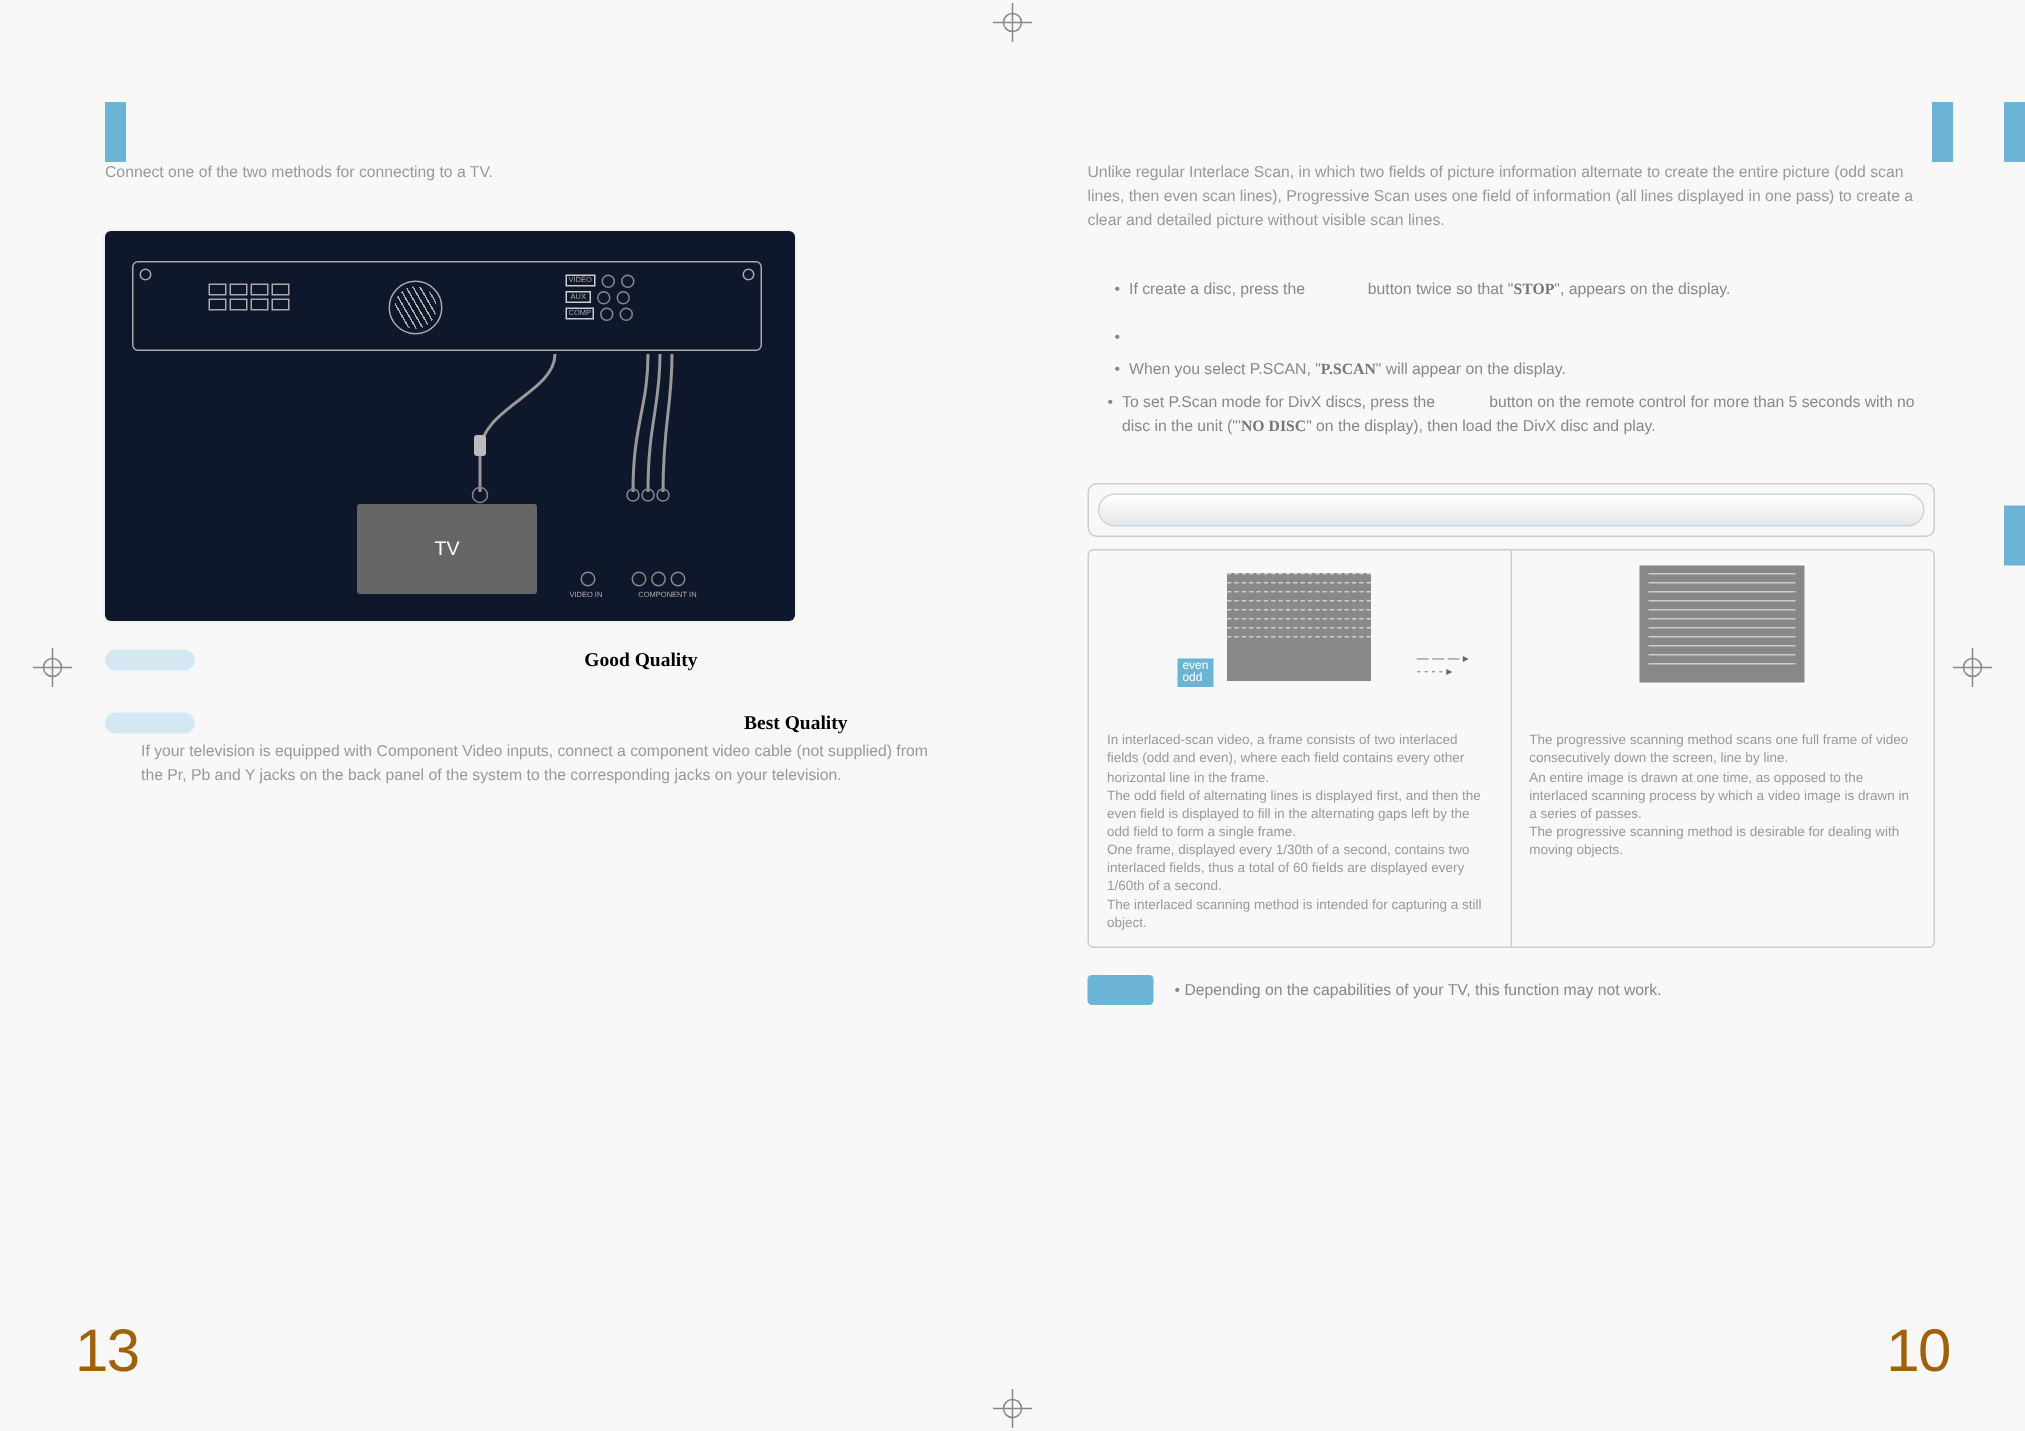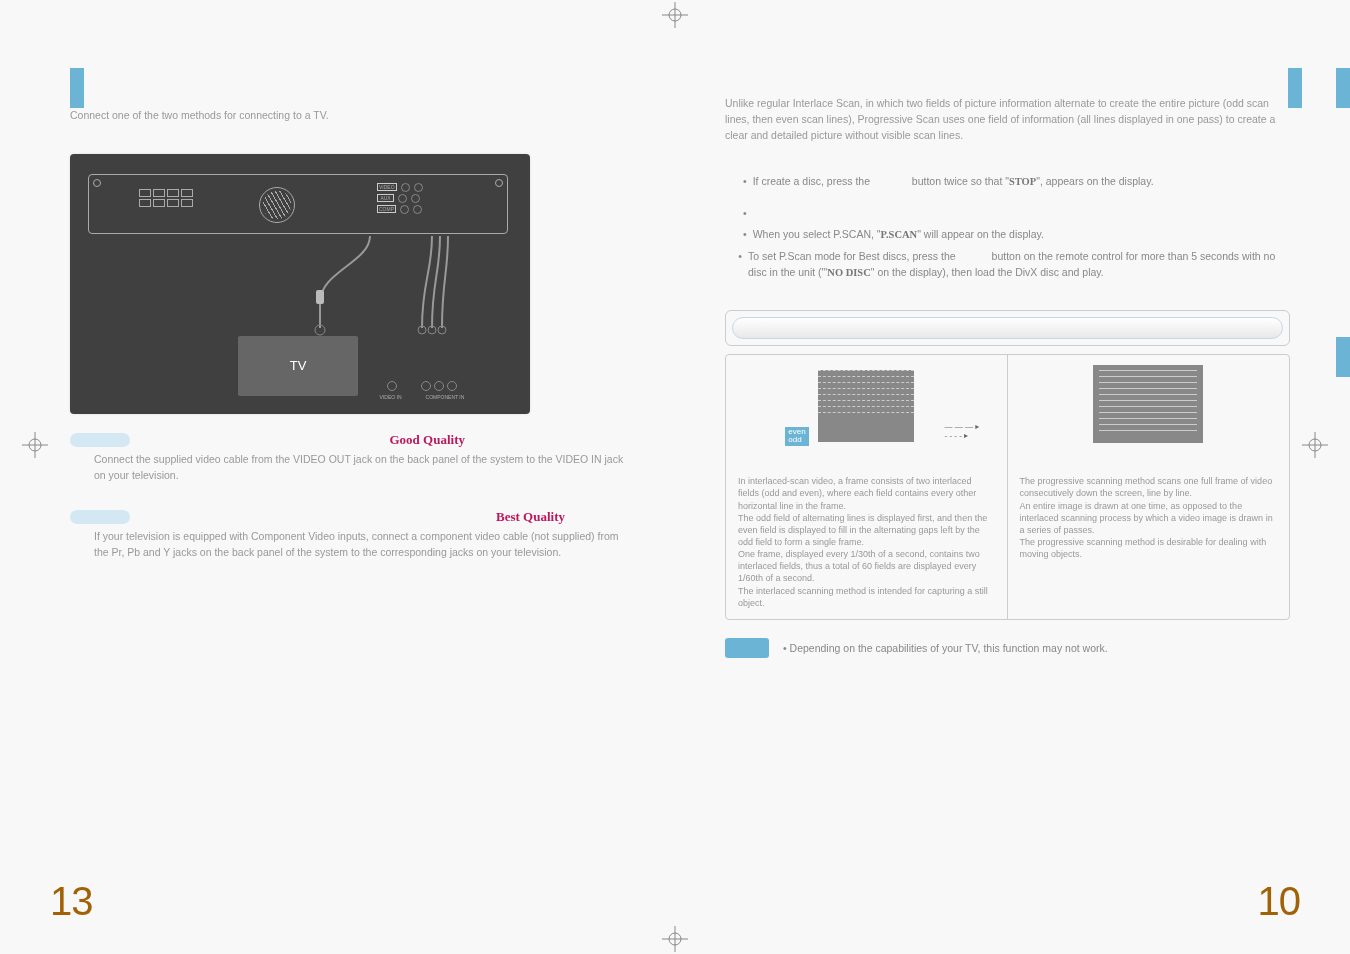--- a/index.html
+++ b/index.html
@@ -29,21 +29,21 @@
 
   .body-text { font-size: 10.5px; line-height: 1.5; color: #999; }
 
   
   .device-figure {
     margin-top: 30px;
     width: 460px;
     height: 260px;
     border-radius: 4px;
     box-shadow: 0 0 3px rgba(0,0,0,0.1);
-    background:#404040;
+    background:#0f172a;
     position: relative;
     padding: 10px;
   }
   .receiver { position:absolute; top:20px; left:18px; width:420px; height:60px; border:1px solid #aaa; border-radius:4px; }
   .receiver .speaker-grid{position:absolute; left:50px; top:14px; width:60px; height:30px;}
   .sp-row{display:flex; gap:2px; margin-bottom:2px;}
   .sp-cell{width:12px;height:8px;border:1px solid #aaa;}
   .fan{position:absolute; left:170px; top:12px; width:36px; height:36px; border:1px solid #aaa; border-radius:50%;}
   .fan::before,.fan::after{content:"";position:absolute;background: repeating-linear-gradient(60deg,#aaa 0 1px,transparent 1px 4px);inset:3px;border-radius:50%;}
   .port-block{position:absolute; right:40px; top:8px; width:90px; height:44px;}
@@ -54,21 +54,21 @@
   .tv-box{position:absolute; left:168px; bottom:18px; width:120px; height:60px; background:#666; color:#fff; display:flex; align-items:center; justify-content:center; font-size:13px; border-radius:2px;}
   .tv-ports{position:absolute; bottom:14px; left:292px; display:flex; flex-direction:column; gap:3px; width:120px;}
   .tv-port-group{display:flex; gap:24px; justify-content:center;}
   .tvport{display:flex; flex-direction:column; align-items:center;}
   .tvport .rca{width:10px;height:10px;}
   .tv-port-lab{font-size:5px;color:#aaa;}
 
   .method-block{ margin-top: 18px; }
   .method-header{ display:flex; align-items:center; gap:10px; margin-bottom:4px;}
   .method-pill{ width:60px; height:14px; background:#d4e8f3; border-radius:7px; }
-  .method-title{ font-family: Georgia, 'Times New Roman', serif; font-weight:bold; color:#be185d; font-size:13px;}
+  .method-title{ font-family: Georgia, 'Times New Roman', serif; font-weight:bold; color:#000000; font-size:13px;}
 
   
   .num-steps { margin-top: 30px; }
   .num-step { display:flex; gap:6px; font-size:10.5px; line-height:1.6; margin-bottom:14px; align-items:flex-start;}
 
   .bullets{ margin-top: 10px;}
   .bullet-row{display:flex; gap:6px; font-size:10.5px; line-height:1.6; margin-bottom:4px; align-items:flex-start;}
   .bold{ font-weight:bold; color:#777;font-family:Liberation Serif, serif;}
 
   .callout-box{ margin-top:28px; border:1px solid #ccc; border-radius:6px; padding:6px;}
@@ -212,41 +212,40 @@
         </div>
       </div>
     </div>
 
     <div class="method-block">
       <div class="method-header">
         <div class="method-pill"></div>
         <span style="flex:1;"></span>
         <span class="method-title" style="margin-right:160px;">Good Quality</span>
       </div>
-      <p class="body-text" style="padding-left:24px;">Connect the supplied video cable from the VIDEO OUT jack on the back panel of the system to the VIDEO IN jack on your television.</p>
     </div>
 
     <div class="method-block" style="margin-top:26px;">
       <div class="method-header">
         <div class="method-pill"></div>
         <span style="flex:1;"></span>
         <span class="method-title" style="margin-right:60px;">Best Quality</span>
       </div>
       <p class="body-text" style="padding-left:24px;">If your television is equipped with Component Video inputs, connect a component video cable (not supplied) from the Pr, Pb and Y jacks on the back panel of the system to the corresponding jacks on your television.</p>
     </div>
 
     <div class="page-num left">13</div>
   </div>
 
   <div class="page-right">
     <div class="tag-right-inner"></div>
     <div class="tab-right-top"></div>
     <div class="tab-right-mid"></div>
 
-    <p class="body-text" style="margin-top:36px;">Unlike regular Interlace Scan, in which two fields of picture information alternate to create the entire picture (odd scan lines, then even scan lines), Progressive Scan uses one field of information (all lines displayed in one pass) to create a clear and detailed picture without visible scan lines.</p>
+    <p class="body-text" style="margin-top:48px;">Unlike regular Interlace Scan, in which two fields of picture information alternate to create the entire picture (odd scan lines, then even scan lines), Progressive Scan uses one field of information (all lines displayed in one pass) to create a clear and detailed picture without visible scan lines.</p>
 
     <div class="num-steps">
       <div class="num-step">
         <span style="width:12px;"></span>
         <span>•</span>
         <span>
           <span>If create a disc, press the</span>
           <span style="display:inline-block;width:36px;"></span>
           <span>button twice so that "</span><span class="bold">STOP</span><span>", appears on the display.</span>
         </span>
@@ -259,21 +258,21 @@
           <span>•</span>
       </div>
       <div class="bullet-row">
         <span style="width:12px;"></span>
           <span>•</span>
         <span><span>When you select P.SCAN, "</span><span class="bold">P.SCAN</span><span>" will appear on the display.</span></span>
       </div>
       <div class="bullet-row">
         <span style="width:12px;"></span>
           <span>•</span>
-        <span><span>To set P.Scan mode for Best discs, press the</span><span style="display:inline-block;width:36px;"></span><span>button on the remote control for more than 5 seconds with no disc in the unit ("'</span><span class="bold">NO DISC</span><span>" on the display), then load the DivX disc and play.</span></span>
+        <span><span>To set P.Scan mode for DivX discs, press the</span><span style="display:inline-block;width:36px;"></span><span>button on the remote control for more than 5 seconds with no disc in the unit ("'</span><span class="bold">NO DISC</span><span>" on the display), then load the DivX disc and play.</span></span>
       </div>
     </div>
 
     <div class="callout-box">
       <div class="callout-inner"></div>
     </div>
 
     <div class="scan-compare">
       <div class="scan-col left-col">
         <div class="scan-fig">

